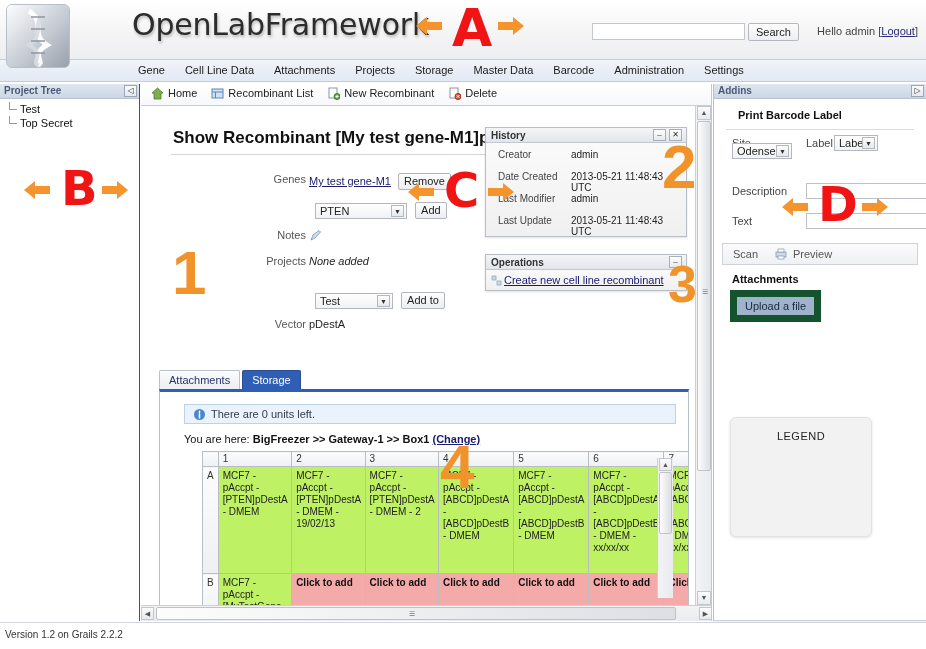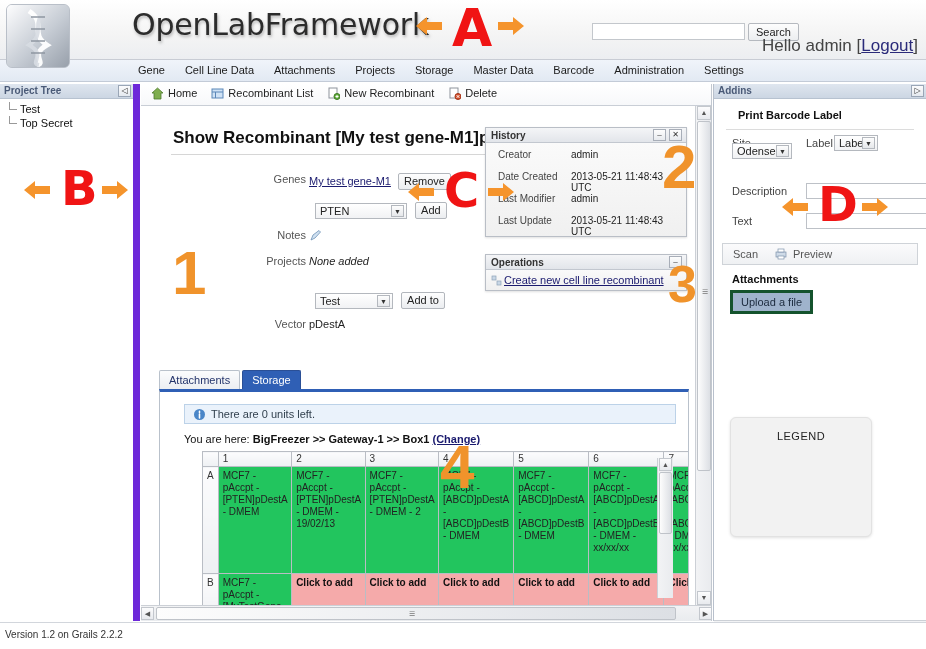--- a/index.html
+++ b/index.html
@@ -34,40 +34,40 @@
     border:1px solid #c3c7cc; background:#fff;
   }
   #search-btn {
     position:absolute; left:748px; top:23px; height:18px; padding:0 7px;
     font-size:11px; font-family:"Liberation Sans",sans-serif;
     border:1px solid #b5b9bf; border-radius:2px;
     background: linear-gradient(#fdfdfd,#eceef0);
     color:#222; line-height:16px; cursor:pointer;
   }
   #hello {
-    position:absolute; right:8px; top:36px; font-size:17px; color:#444;
+    position:absolute; right:8px; top:25px; font-size:11px; color:#444;
     white-space:nowrap;
   }
   #hello a { color:#2a2a7a; }
 
   
   #navbar {
     position:absolute; left:0; top:60px; width:926px; height:22px;
     background: linear-gradient(#f0f4fa,#e2e9f3);
     border-bottom:1px solid #c3cbd7;
   }
   #navbar ul { list-style:none; margin:0; padding:0 0 0 128px; }
   #navbar li {
     float:left; padding:4px 10px; font-size:11px; color:#1a1a1a; cursor:pointer;
   }
 
   
   #left-panel {
     position:absolute; left:0; top:84px; width:140px; height:537px;
-    border-right:7px solid #6d28d9; background:#fff;
+    border-right:1px solid #6d28d9; background:#fff;
   }
   .panel-head {
     height:15px; background: linear-gradient(#dfe6ef,#ccd6e3);
     border-bottom:1px solid #b7c2d0; position:relative;
   }
   .panel-head .ttl {
     position:absolute; left:4px; top:1px; font-size:10px;
     font-weight:bold; color:#4a5a77;
   }
   .panel-head .collapse {
@@ -173,21 +173,21 @@
     padding:3px 4px; line-height:12px;
   }
   #grid th {
     background:linear-gradient(#fcfcfd,#eef0f3); font-weight:normal;
     text-align:left; color:#333; height:15px; padding:1px 4px;
   }
   .rowhdr {
     background:linear-gradient(#fcfcfd,#eef0f3); text-align:center; color:#333;
     width:22px; font-size:10px;
   }
-  .cell-full { background:#22c55e; color:#222; }
+  .cell-full { background:#bef264; color:#222; }
   .cell-empty { background:#f5aaaa; color:#111; font-weight:bold; font-size:11px; }
 
   
   #right-panel {
     position:absolute; left:713px; top:84px; width:213px; height:537px;
     background:#fff; border-left:1px solid #b8c0cc;
   }
   #addins-body { padding:8px 0 0 0; position:relative; height:100%; }
   #barcode-title { margin:2px 0 0 24px; font-size:11px; font-weight:bold; color:#111; }
   #bc-rule { margin:8px 12px 0 12px; border-bottom:1px solid #dcdcdc; }
@@ -196,21 +196,21 @@
     border:1px solid #bdc1c7; background:#fff; height:16px; display:inline-block;
     vertical-align:middle;
   }
   #scan-bar {
     margin:10px 8px 0 8px; height:22px; border:1px solid #cfd3d8;
     background:linear-gradient(#fbfbfc,#eff1f3); position:relative;
   }
   #attach-title { margin:8px 0 0 18px; font-size:11px; font-weight:bold; color:#111; }
   #upload-btn {
     margin:5px 0 0 16px; display:inline-block; padding:3px 8px;
-    background:#9fb3cc; color:#1b2a3d; font-size:11px; border:3px solid #14532d; cursor:pointer;
+    background:#9fb3cc; color:#1b2a3d; font-size:11px; border:7px solid #14532d; cursor:pointer;
   }
   #legend {
     position:absolute; left:16px; top:318px; width:142px; height:120px;
     background:#f2f2f2; border:1px solid #e2e2e2; border-radius:6px;
     box-shadow:0 1px 3px rgba(0,0,0,.12);
   }
   #legend .lt { text-align:center; margin-top:12px; font-size:11px; color:#222; letter-spacing:.5px;}
   #legend ul { list-style:none; margin:8px 0 0 14px; padding:0; }
   #legend li { font-size:9.5px; color:#333; line-height:12.5px; }
 

